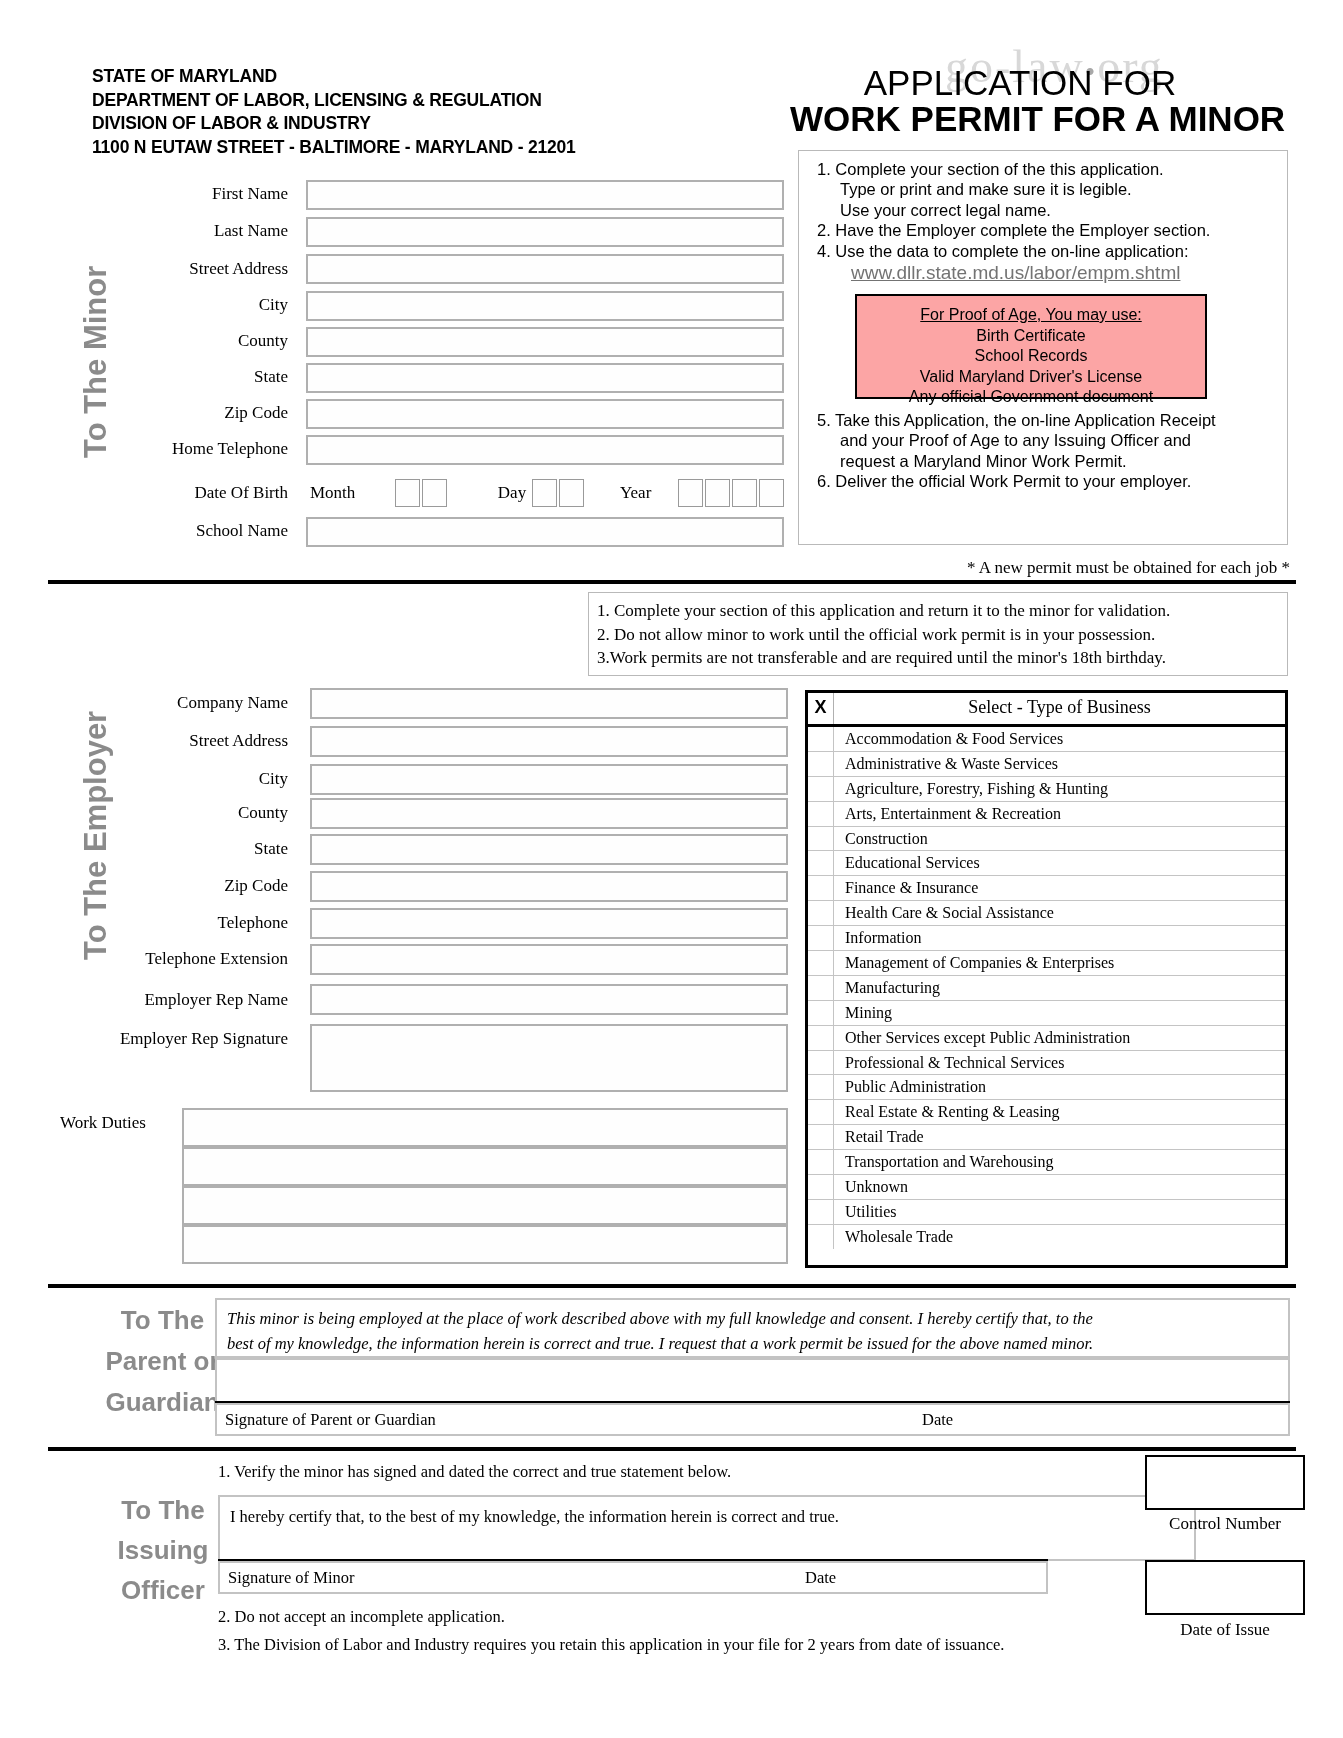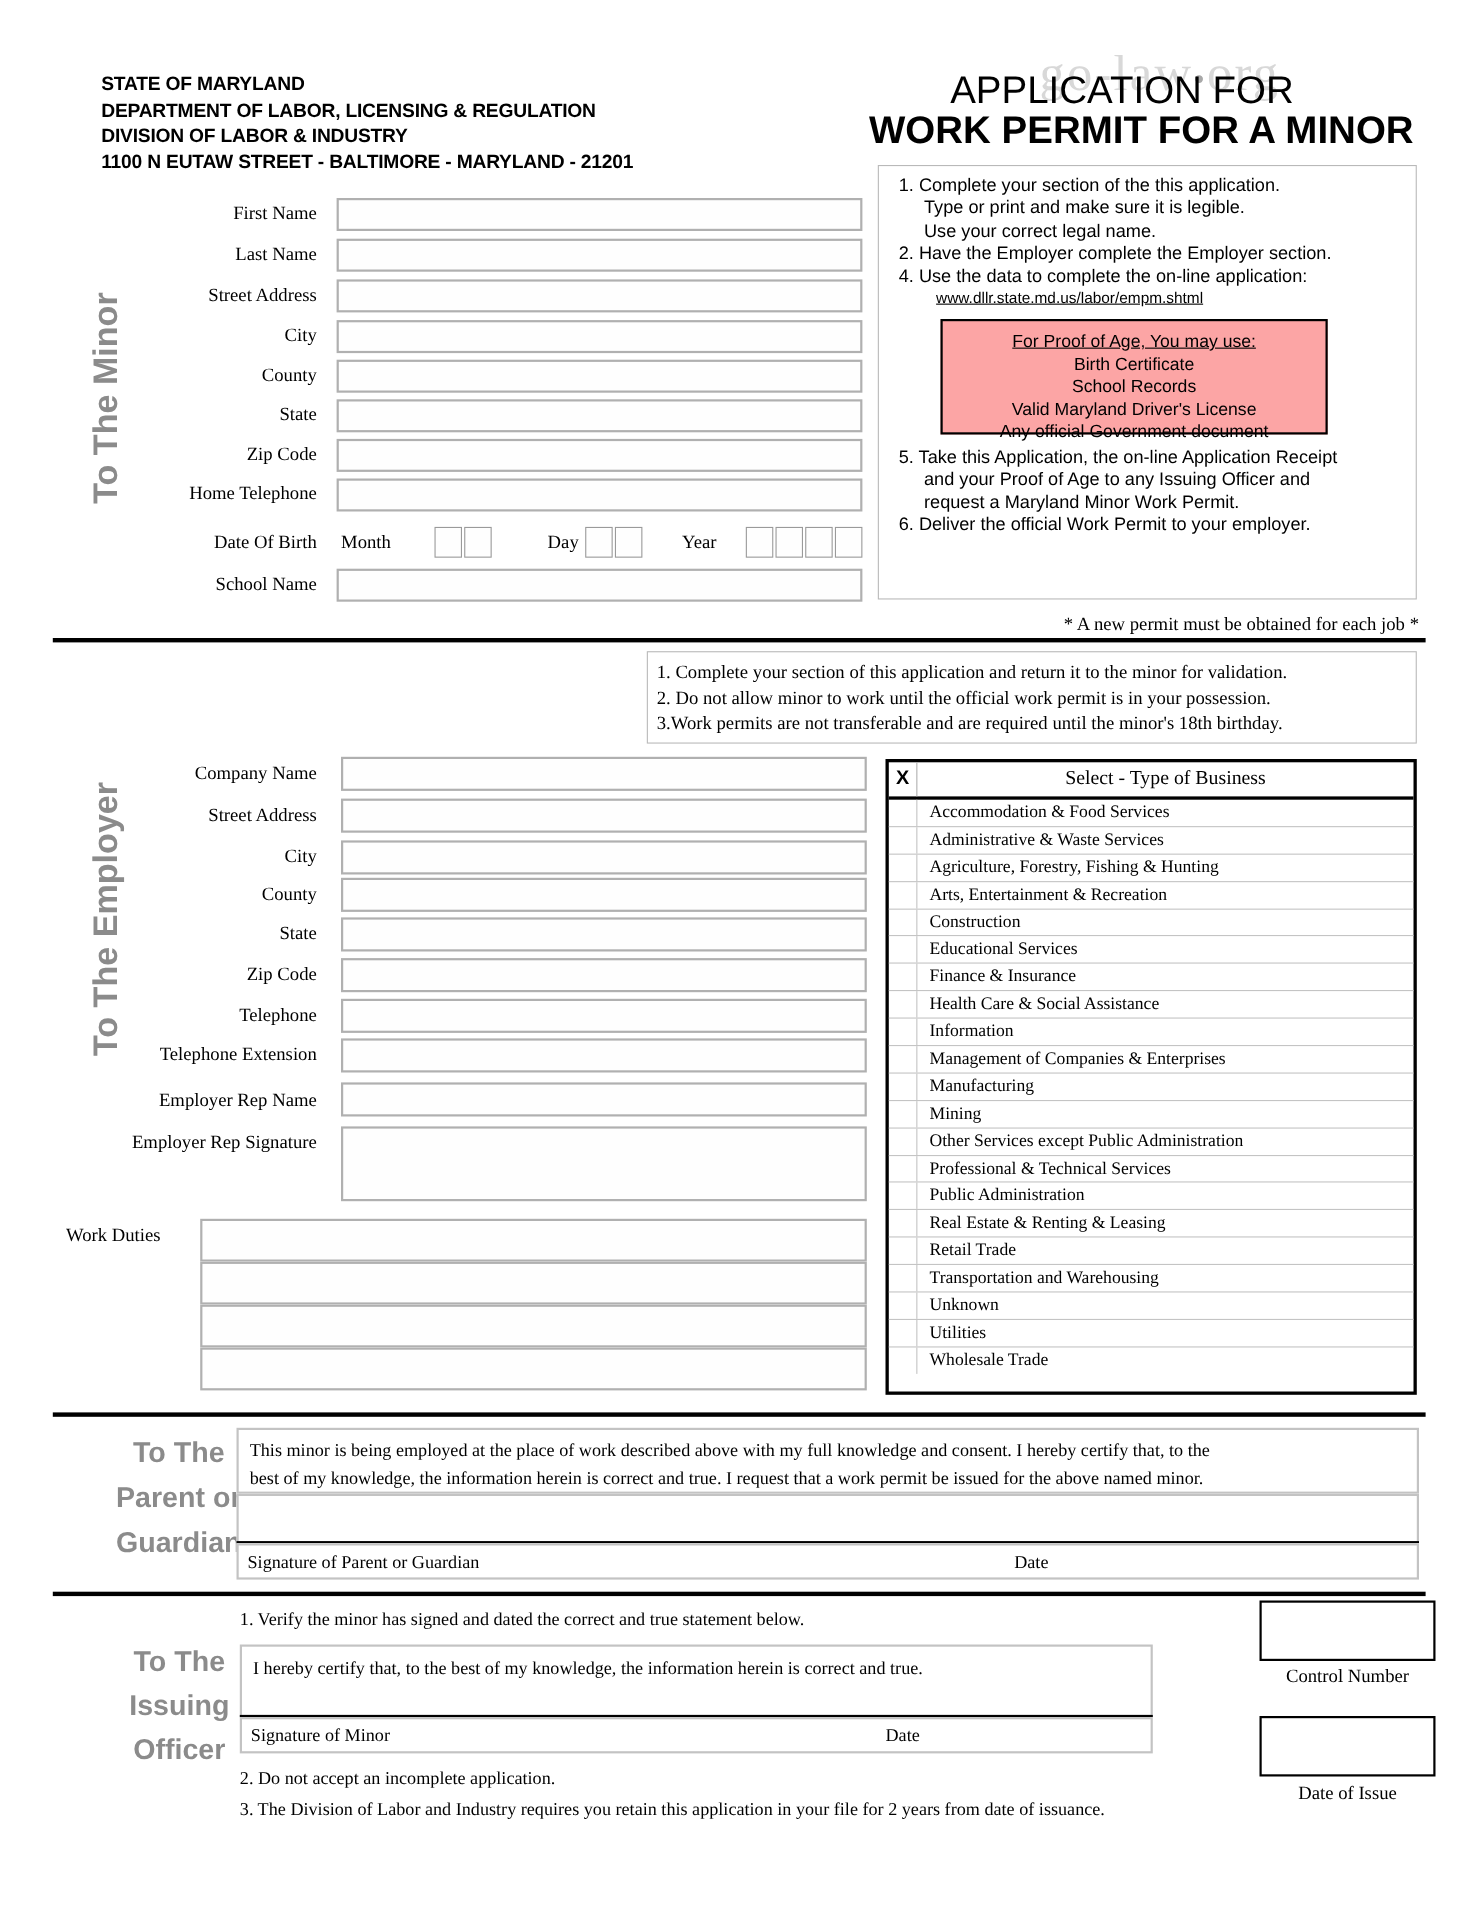--- a/index.html
+++ b/index.html
@@ -89,24 +89,24 @@
     background: #fff;
   }
   .inst-li {
     font-family: "Liberation Sans", sans-serif;
     font-size: 16.5px;
     line-height: 20.4px;
     white-space: nowrap;
   }
   .inst-li.indent { padding-left: 23px; }
   .link {
-    color: #000000;
+    color: #737373;
     text-decoration: underline;
     font-family: "Liberation Sans", sans-serif;
-    font-size: 14px;
+    font-size: 19px;
   }
   .proofbox {
     border: 2px solid #000;
     box-sizing: border-box;
     text-align: center;
     font-family: "Liberation Sans", sans-serif;
     font-size: 16px;
     line-height: 20.5px;
     background: #fca5a5;
   }
@@ -464,42 +464,42 @@
   </div>
 
   <div class="abs rule" style="left:48px; top:1284px; width:1248px;"></div>
 
   <div class="abs" style="left:85px; top:1300px; width:155px; text-align:center;">
     <div class="vlabel" style="font-size:26px; line-height:41px;">To The</div>
     <div class="vlabel" style="font-size:26px; line-height:41px;">Parent or</div>
     <div class="vlabel" style="font-size:26px; line-height:41px;">Guardian</div>
   </div>
 
-  <div class="abs blk" style="left:215px; top:1298px; width:1075px; height:60px; padding:6px 10px 0 10px;">
+  <div class="abs blk" style="left:215px; top:1298px; width:1075px; height:60px; padding:6px 10px 0 10px;font-style:italic;">
     <div class="statement">This minor is being employed at the place of work described above with my full knowledge and consent. I hereby certify that, to the</div>
     <div class="statement">best of my knowledge, the information herein is correct and true. I request that a work permit be issued for the above named minor.</div>
   </div>
   <div class="abs blk" style="left:215px; top:1358px; width:1075px; height:45px;"></div>
   <div class="abs hardline" style="left:215px; top:1401px; width:1075px;"></div>
   <div class="abs blk" style="left:215px; top:1403px; width:1075px; height:33px;">
     <div class="abs sigline" style="left:8px; top:5px;">Signature of Parent or Guardian</div>
     <div class="abs sigline" style="left:705px; top:5px;">Date</div>
   </div>
 
   <div class="abs rule" style="left:48px; top:1447px; width:1248px;"></div>
 
   <div class="abs" style="left:78px; top:1470px; width:170px; text-align:center;">
     <div class="vlabel" style="font-size:26px; line-height:40px; margin-top:20px;">To The</div>
     <div class="vlabel" style="font-size:26px; line-height:40px;">Issuing</div>
     <div class="vlabel" style="font-size:26px; line-height:40px;">Officer</div>
   </div>
 
   <div class="abs numnote" style="left:218px; top:1462px;">1. Verify the minor has signed and dated the correct and true statement below.</div>
 
-  <div class="abs blk" style="left:218px; top:1495px; width:830px; height:66px; padding:7px 10px 0 10px;">
+  <div class="abs blk" style="left:218px; top:1495px; width:978px; height:66px; padding:7px 10px 0 10px;">
     <div class="statement">I hereby certify that, to the best of my knowledge, the information herein is correct and true.</div>
   </div>
   <div class="abs hardline" style="left:218px; top:1559px; width:830px;"></div>
   <div class="abs blk" style="left:218px; top:1561px; width:830px; height:33px;">
     <div class="abs sigline" style="left:8px; top:5px;">Signature of Minor</div>
     <div class="abs sigline" style="left:585px; top:5px;">Date</div>
   </div>
 
   <div class="abs numnote" style="left:218px; top:1607px;">2. Do not accept an incomplete application.</div>
   <div class="abs numnote" style="left:218px; top:1635px;">3. The Division of Labor and Industry requires you retain this application in your file for 2 years from date of issuance.</div>

